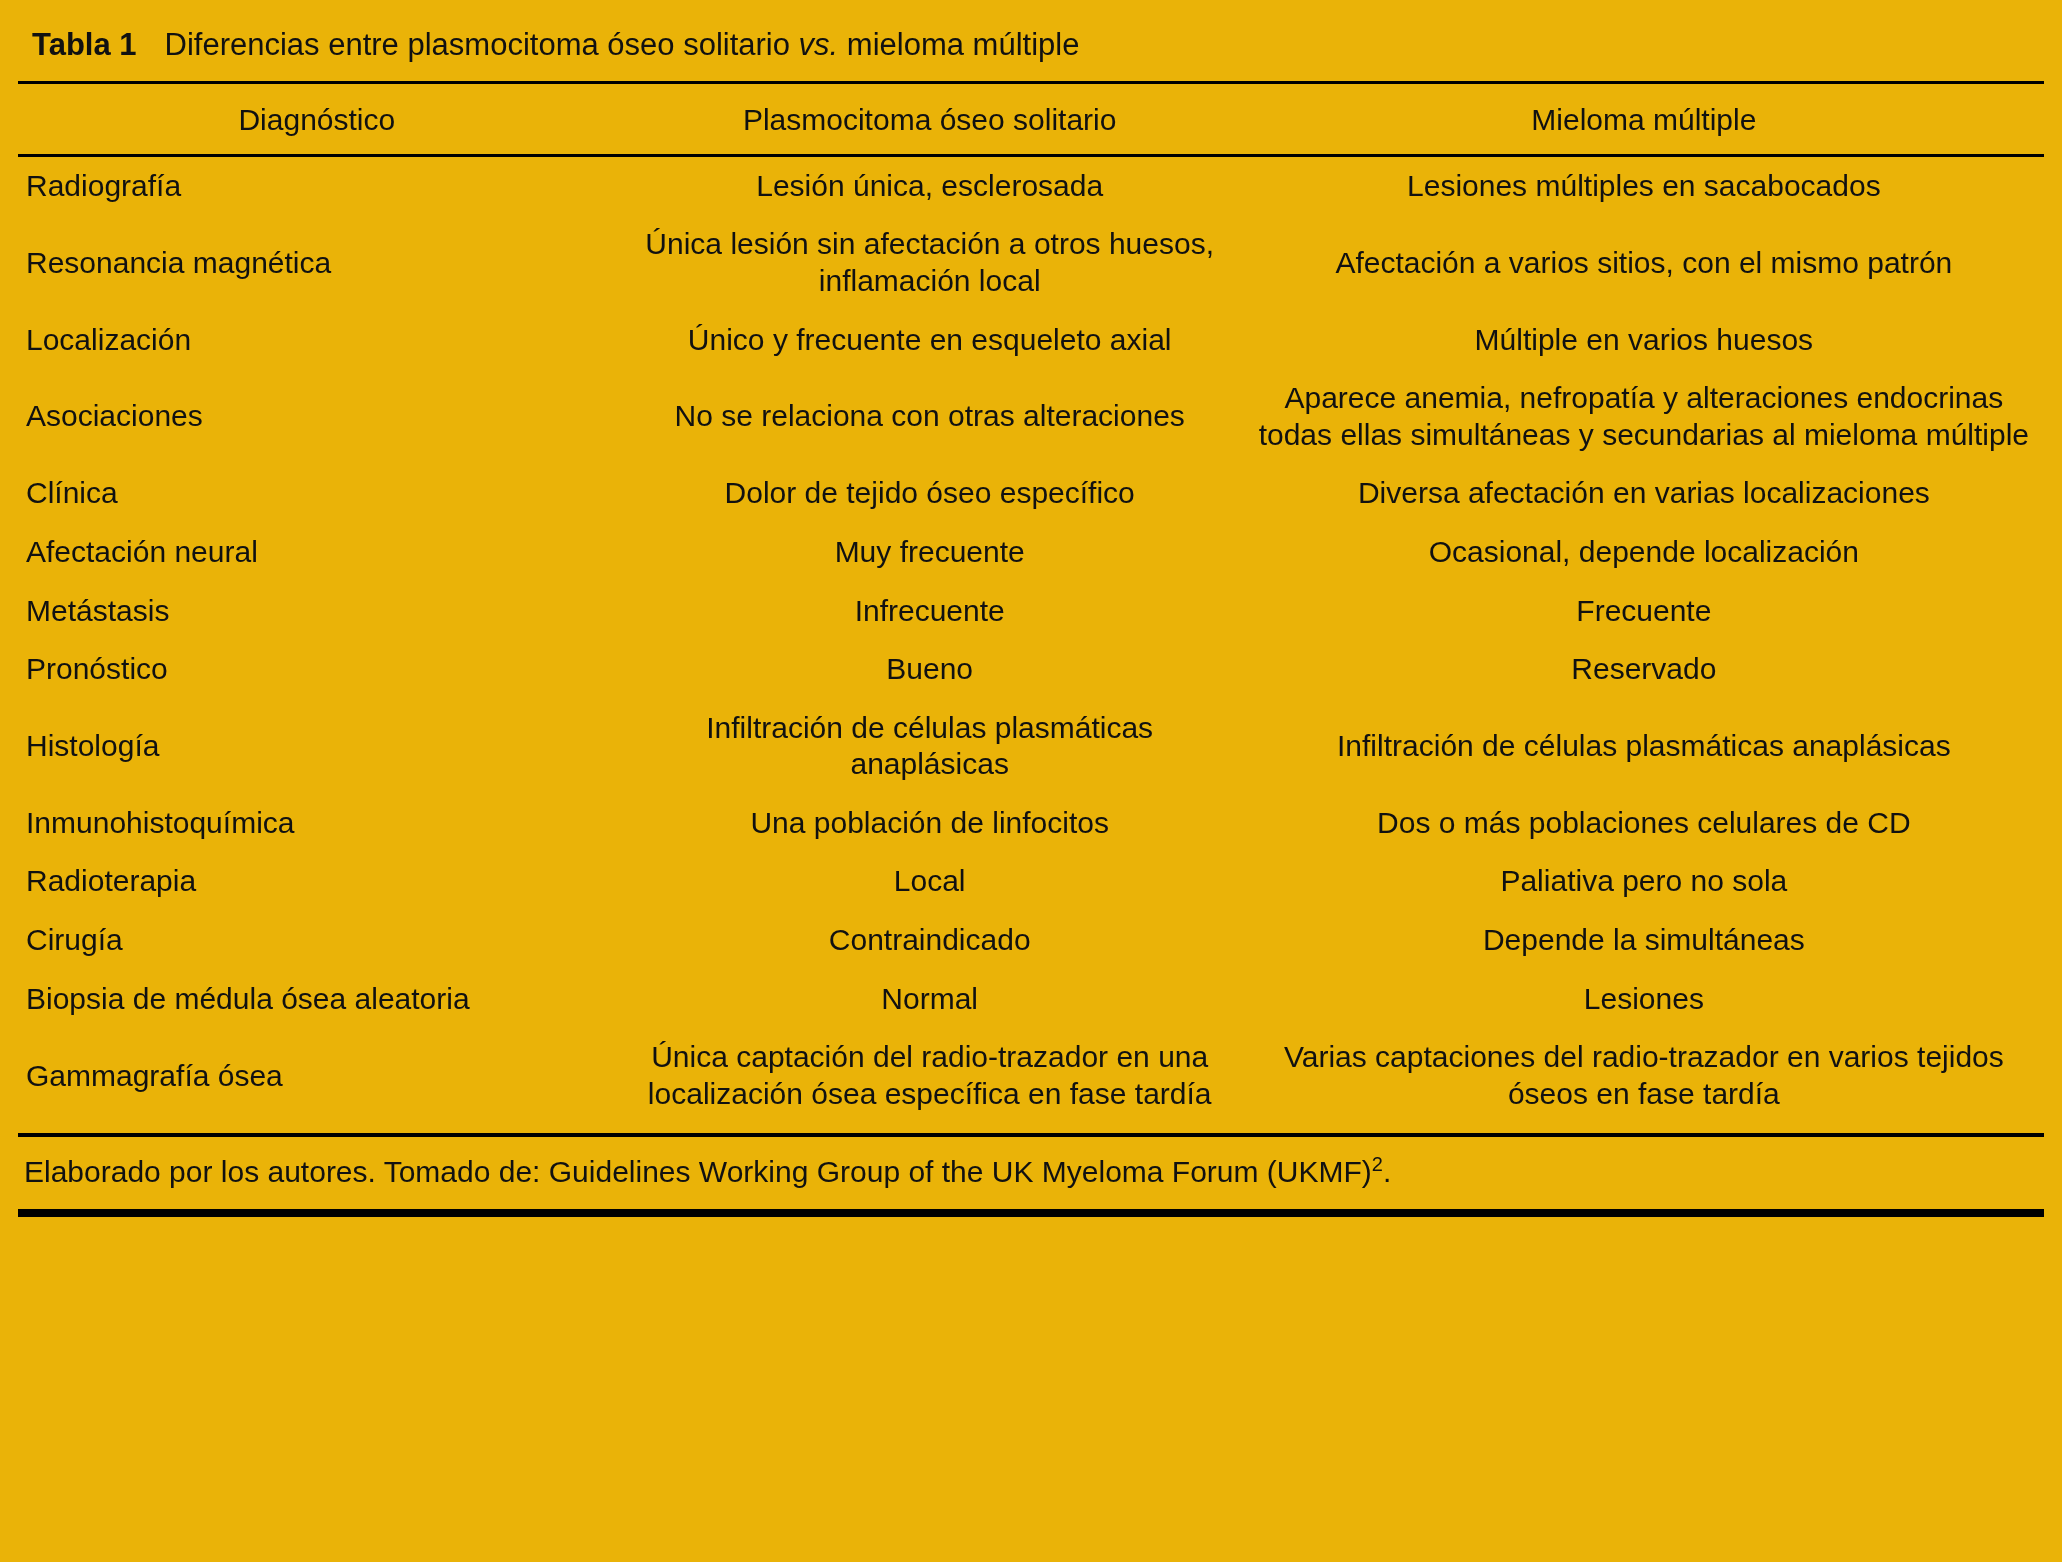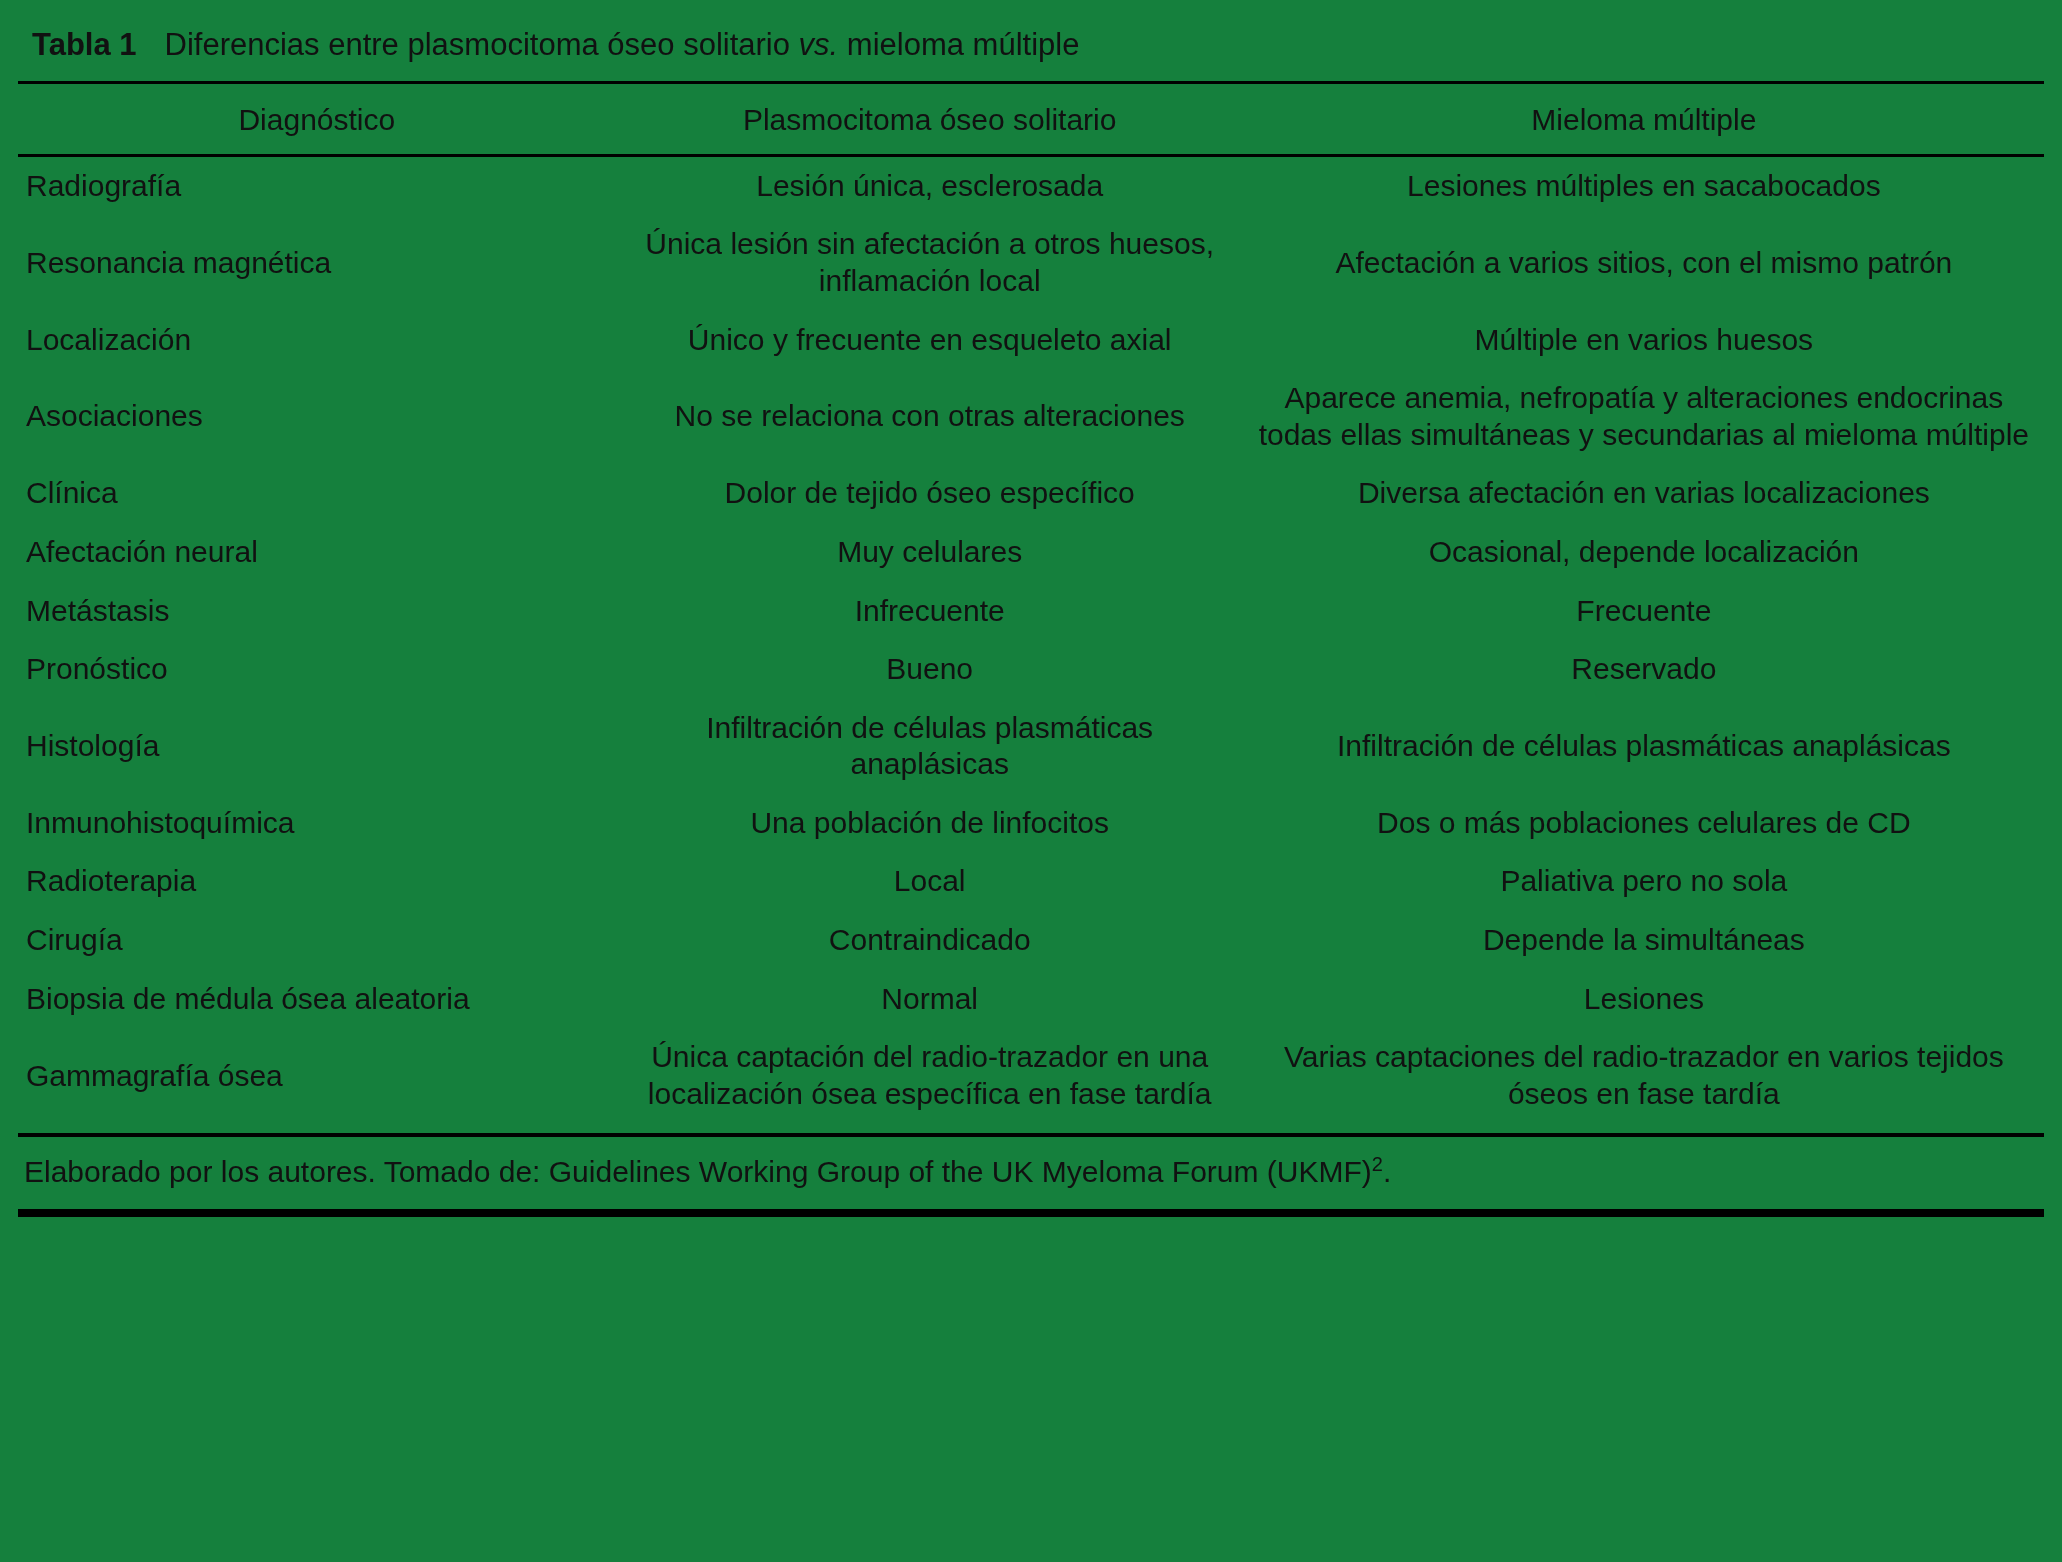--- a/index.html
+++ b/index.html
@@ -5,21 +5,21 @@
   * { margin:0; padding:0; box-sizing:border-box; }
   html, body { background:#ffffff; }
   body {
     font-family:"Liberation Sans", "DejaVu Sans", sans-serif;
     color:#111111;
     -webkit-font-smoothing:antialiased;
   }
   .page {
     width:2062px;
     min-height:1562px;
-    background:#15803d;
+    background:#eab308;
     padding:10px 18px 0 18px;
     position:relative;
   }
   .caption {
     padding:16px 14px 16px 14px;
     font-size:31px;
     line-height:1.25;
   }
   .caption-label {
     font-weight:bold;
@@ -110,21 +110,21 @@
         <td class="c2">No se relaciona con otras alteraciones</td>
         <td class="c3">Aparece anemia, nefropatía y alteraciones endocrinas todas ellas simultáneas y secundarias al mieloma múltiple</td>
       </tr>
       <tr>
         <td class="c1">Clínica</td>
         <td class="c2">Dolor de tejido óseo específico</td>
         <td class="c3">Diversa afectación en varias localizaciones</td>
       </tr>
       <tr>
         <td class="c1">Afectación neural</td>
-        <td class="c2">Muy celulares</td>
+        <td class="c2">Muy frecuente</td>
         <td class="c3">Ocasional, depende localización</td>
       </tr>
       <tr>
         <td class="c1">Metástasis</td>
         <td class="c2">Infrecuente</td>
         <td class="c3">Frecuente</td>
       </tr>
       <tr>
         <td class="c1">Pronóstico</td>
         <td class="c2">Bueno</td>

